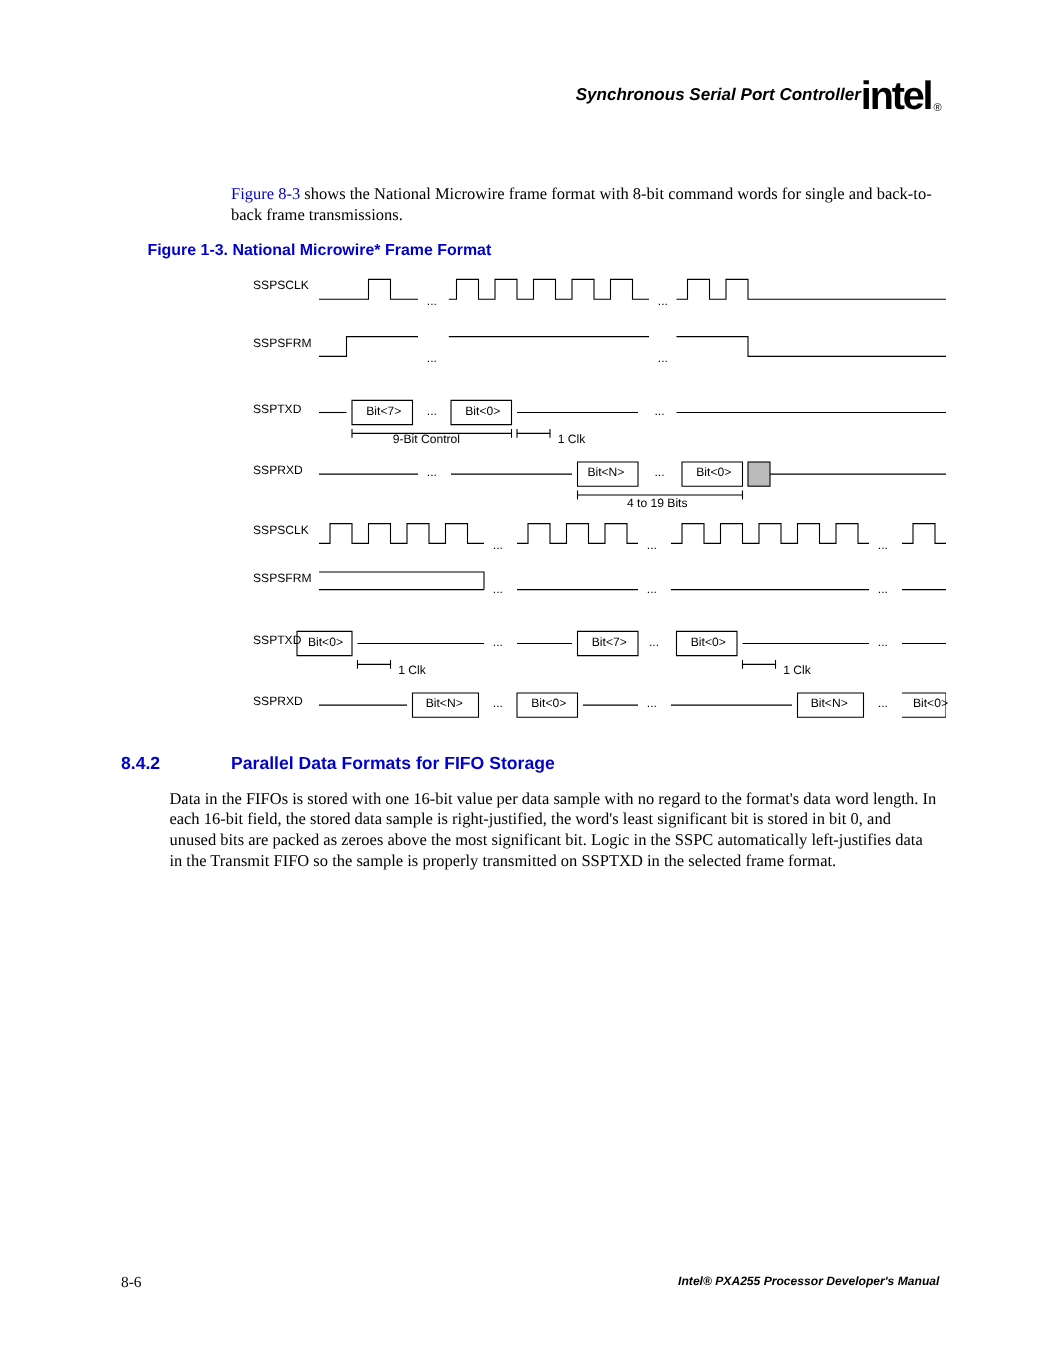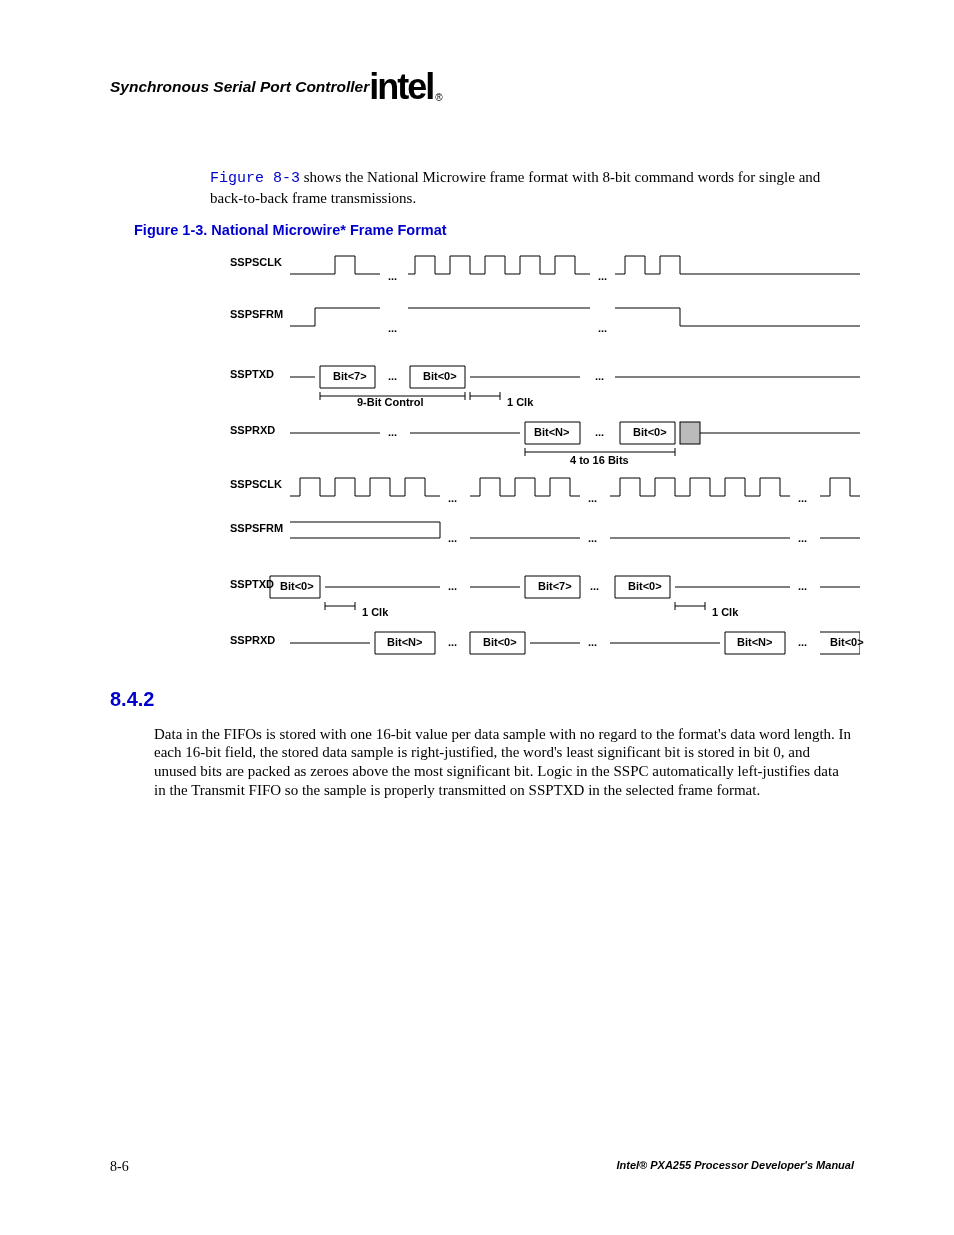--- a/index.html
+++ b/index.html
@@ -11,21 +11,21 @@
   }
   .page {
     width: 954px;
     height: 1235px;
     position: relative;
     box-sizing: border-box;
     padding: 78px 100px 0 110px;
   }
   .header-row {
     display: flex;
-    justify-content: flex-start;
+    justify-content: flex-end;
     align-items: flex-start;
   }
   .chapter-title {
     font-family: Arial, Helvetica, sans-serif;
     font-weight: bold;
     font-style: italic;
     font-size: 15.5px;
   }
   .logo {
     font-family: Arial, Helvetica, sans-serif;
@@ -48,36 +48,34 @@
     font-weight: normal;
     letter-spacing: 0;
   }
   .body-para {
     font-size: 15px;
     line-height: 1.25;
     margin: 48px 0 10px 100px;
   }
   .fig-link {
     color: #0000cc;
-    font-family: Liberation Mono, monospace;
   }
   .figure-caption {
     font-family: Arial, Helvetica, sans-serif;
     font-weight: bold;
     font-size: 14.5px;
     color: #0000cc;
     margin: 14px 0 4px 24px;
   }
   .diagram {
     position: relative;
     width: 720px;
     margin-left: 30px;
     font-family: Arial, Helvetica, sans-serif;
     font-size: 11px;
-    font-weight: bold;
   }
   .sig-row {
     position: relative;
     height: 34px;
     margin-top: 12px;
   }
   .sig-label {
     position: absolute;
     left: 90px;
     top: 6px;
@@ -92,21 +90,21 @@
     font-size: 11px;
   }
   svg { display: block; }
 
   .section-head {
     margin: 26px 0 0 0;
     display: flex;
     font-family: Arial, Helvetica, sans-serif;
     font-weight: bold;
     color: #0000cc;
-    font-size: 20px;
+    font-size: 16px;
   }
   .section-num { width: 100px; }
   .section-title { }
   .body-para2 {
     font-size: 15px;
     line-height: 1.25;
     margin: 14px 0 0 44px;
   }
   .footer {
     position: absolute;
@@ -208,21 +206,21 @@
       </svg>
       <span class="dots" style="left:248px;top:8px">...</span>
       <span class="ann" style="left:394px;top:8px">Bit&lt;N&gt;</span>
       <span class="dots" style="left:455px;top:8px">...</span>
       <span class="ann" style="left:493px;top:8px">Bit&lt;0&gt;</span>
 
       <svg width="720" height="18" style="position:absolute;left:0;top:28px">
         <path d="M385 2 V10 M535 2 V10" stroke="#000"></path>
         <path d="M385 6 H535" stroke="#000"></path>
       </svg>
-      <span class="ann" style="left:430px;top:36px">4 to 16 Bits</span>
+      <span class="ann" style="left:430px;top:36px">4 to 19 Bits</span>
     </div>
 
 
     <div class="sig-row" style="margin-top:4px">
       <div class="sig-label">SSPSCLK</div>
       <svg width="720" height="30" style="position:absolute;left:0;top:0">
         <path d="M150 24 H160 V6 H180 V24 H195 V6 H215 V24 H230 V6 H250 V24 H265 V6 H285 V24 H300" stroke="#000" fill="none"></path>
         <path d="M330 24 H340 V6 H360 V24 H375 V6 H395 V24 H410 V6 H430 V24 H440" stroke="#000" fill="none"></path>
         <path d="M470 24 H480 V6 H500 V24 H515 V6 H535 V24 H550 V6 H570 V24 H585 V6 H605 V24 H620 V6 H640 V24 H650" stroke="#000" fill="none"></path>
         <path d="M680 24 H690 V6 H710 V24 H720" stroke="#000" fill="none"></path>
@@ -296,20 +294,21 @@
       <span class="dots" style="left:448px;top:8px">...</span>
       <span class="ann" style="left:597px;top:8px">Bit&lt;N&gt;</span>
       <span class="dots" style="left:658px;top:8px">...</span>
       <span class="ann" style="left:690px;top:8px">Bit&lt;0&gt;</span>
     </div>
 
   </div>
 
   <div class="section-head">
     <div class="section-num">8.4.2</div>
+    <div class="section-title">Parallel Data Formats for FIFO Storage</div>
   </div>
 
   <p class="body-para2">Data in the FIFOs is stored with one 16-bit value per data sample with no regard to the format's data word length. In each 16-bit field, the stored data sample is right-justified, the word's least significant bit is stored in bit 0, and unused bits are packed as zeroes above the most significant bit. Logic in the SSPC automatically left-justifies data in the Transmit FIFO so the sample is properly transmitted on SSPTXD in the selected frame format.</p>
 
   <div class="footer">
     <span>8-6</span>
     <span class="footer-right">Intel® PXA255 Processor Developer's Manual</span>
   </div>
 
 </div>

